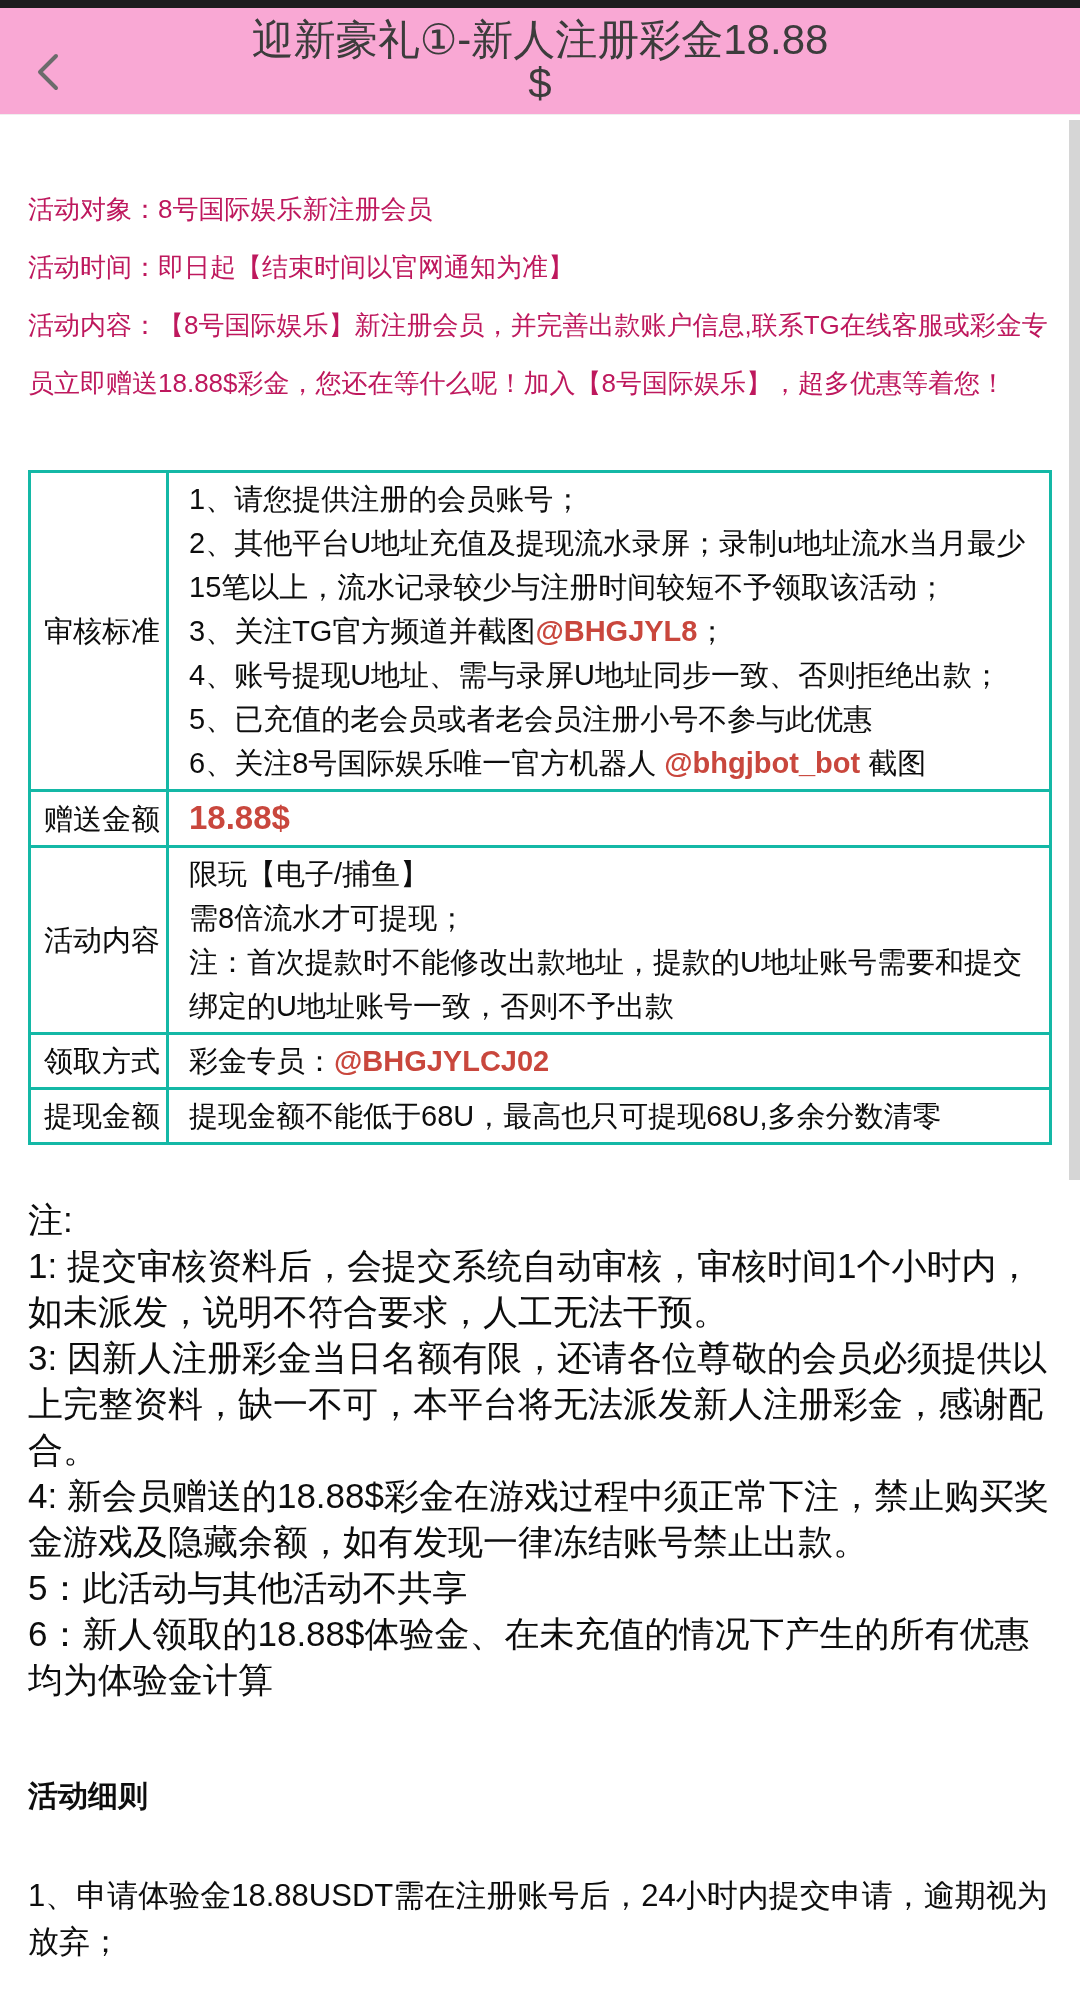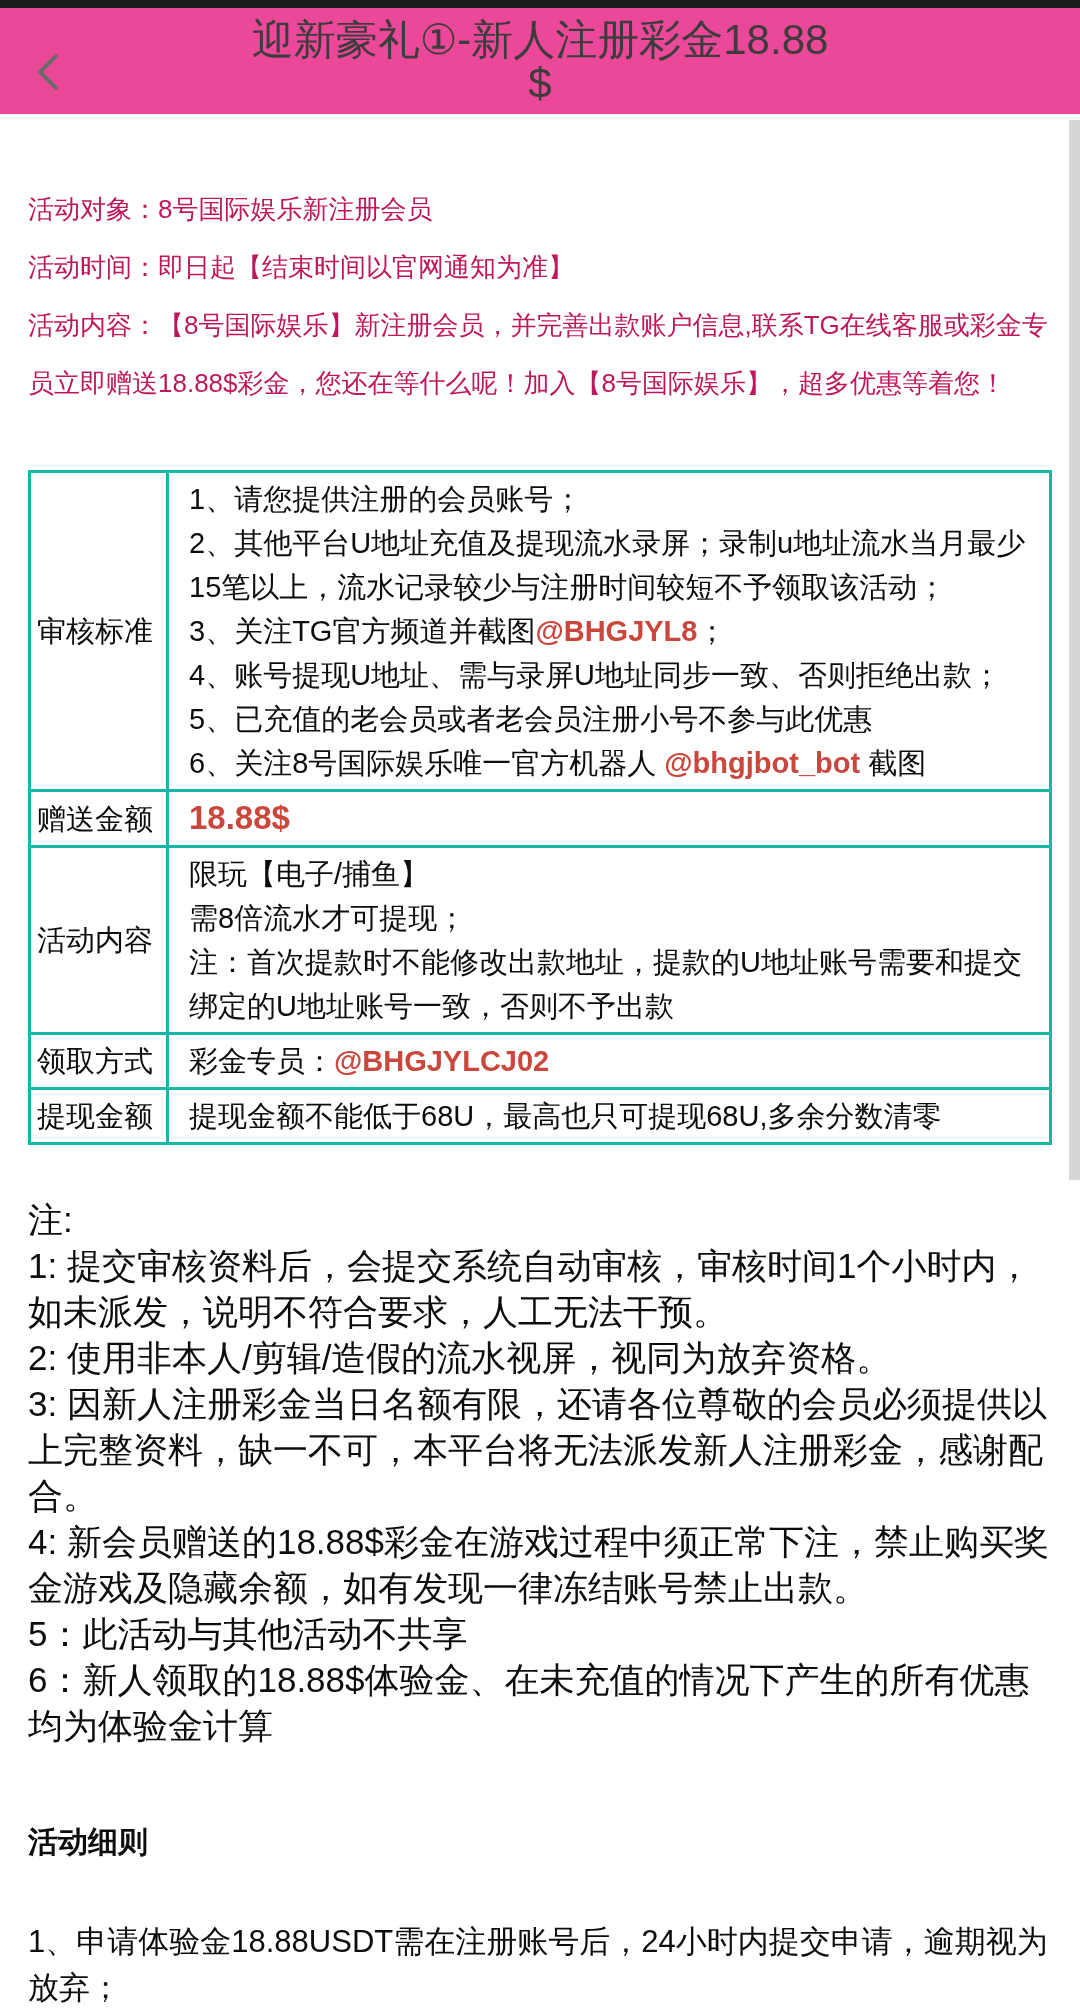--- a/index.html
+++ b/index.html
@@ -9,21 +9,21 @@
     overflow: hidden;
     position: relative;
     background: #ffffff;
     font-family: "Liberation Sans", "DejaVu Sans", sans-serif;
     color: #141414;
   }
   .status-bar { height: 8px; background: #1c1c1e; }
   .app-header {
     position: relative;
     padding: 10px 100px 8px;
-    background: #ec4899;
+    background: #f9a8d4;
     box-shadow: 0 1px 0 #efefef;
   }
   .back-button {
     position: absolute;
     left: 24px; top: 40px;
     width: 48px; height: 48px;
     display: flex; align-items: center; justify-content: center;
     cursor: pointer;
   }
   .page-title {
@@ -45,21 +45,21 @@
   .rules-table td {
     border: 3px solid #14b8a6;
     font-size: 29px;
     line-height: 44px;
     padding: 4px 0;
     vertical-align: middle;
     color: #0d0d0d;
   }
   .rules-table td.label {
     width: 138px;
-    text-align: left;
+    text-align: right;
     padding: 4px 6px;
   }
   .rules-table td.value { padding: 4px 14px 4px 20px; }
   .rules-table td.value.center { text-align: left; }
   .red { color: var(--red, #c9473d); font-weight: 700; margin-top: 24px; }
   .bonus-big { font-size: 33px; }
   .notes { margin-top: 52px; }
   .notes p { font-size: 35px; line-height: 46px; color: #0d0d0d; }
   .details-heading {
     margin-top: 73px;
@@ -130,21 +130,20 @@
       <tr>
         <td class="label">提现金额</td>
         <td class="value">提现金额不能低于68U，最高也只可提现68U,多余分数清零</td>
       </tr>
     </tbody>
   </table>
 
   <section class="notes">
     <p>注:</p>
     <p>1: 提交审核资料后，会提交系统自动审核，审核时间1个小时内，如未派发，说明不符合要求，人工无法干预。</p>
-    <p>2: 使用非本人/剪辑/造假的流水视屏，视同为放弃资格。</p>
     <p>3: 因新人注册彩金当日名额有限，还请各位尊敬的会员必须提供以上完整资料，缺一不可，本平台将无法派发新人注册彩金，感谢配合。</p>
     <p>4: 新会员赠送的18.88$彩金在游戏过程中须正常下注，禁止购买奖金游戏及隐藏余额，如有发现一律冻结账号禁止出款。</p>
     <p>5：此活动与其他活动不共享</p>
     <p>6：新人领取的18.88$体验金、在未充值的情况下产生的所有优惠均为体验金计算</p>
   </section>
 
   <h2 class="details-heading">活动细则</h2>
 
   <section class="details-items">
     <p>1、申请体验金18.88USDT需在注册账号后，24小时内提交申请，逾期视为放弃；</p>

